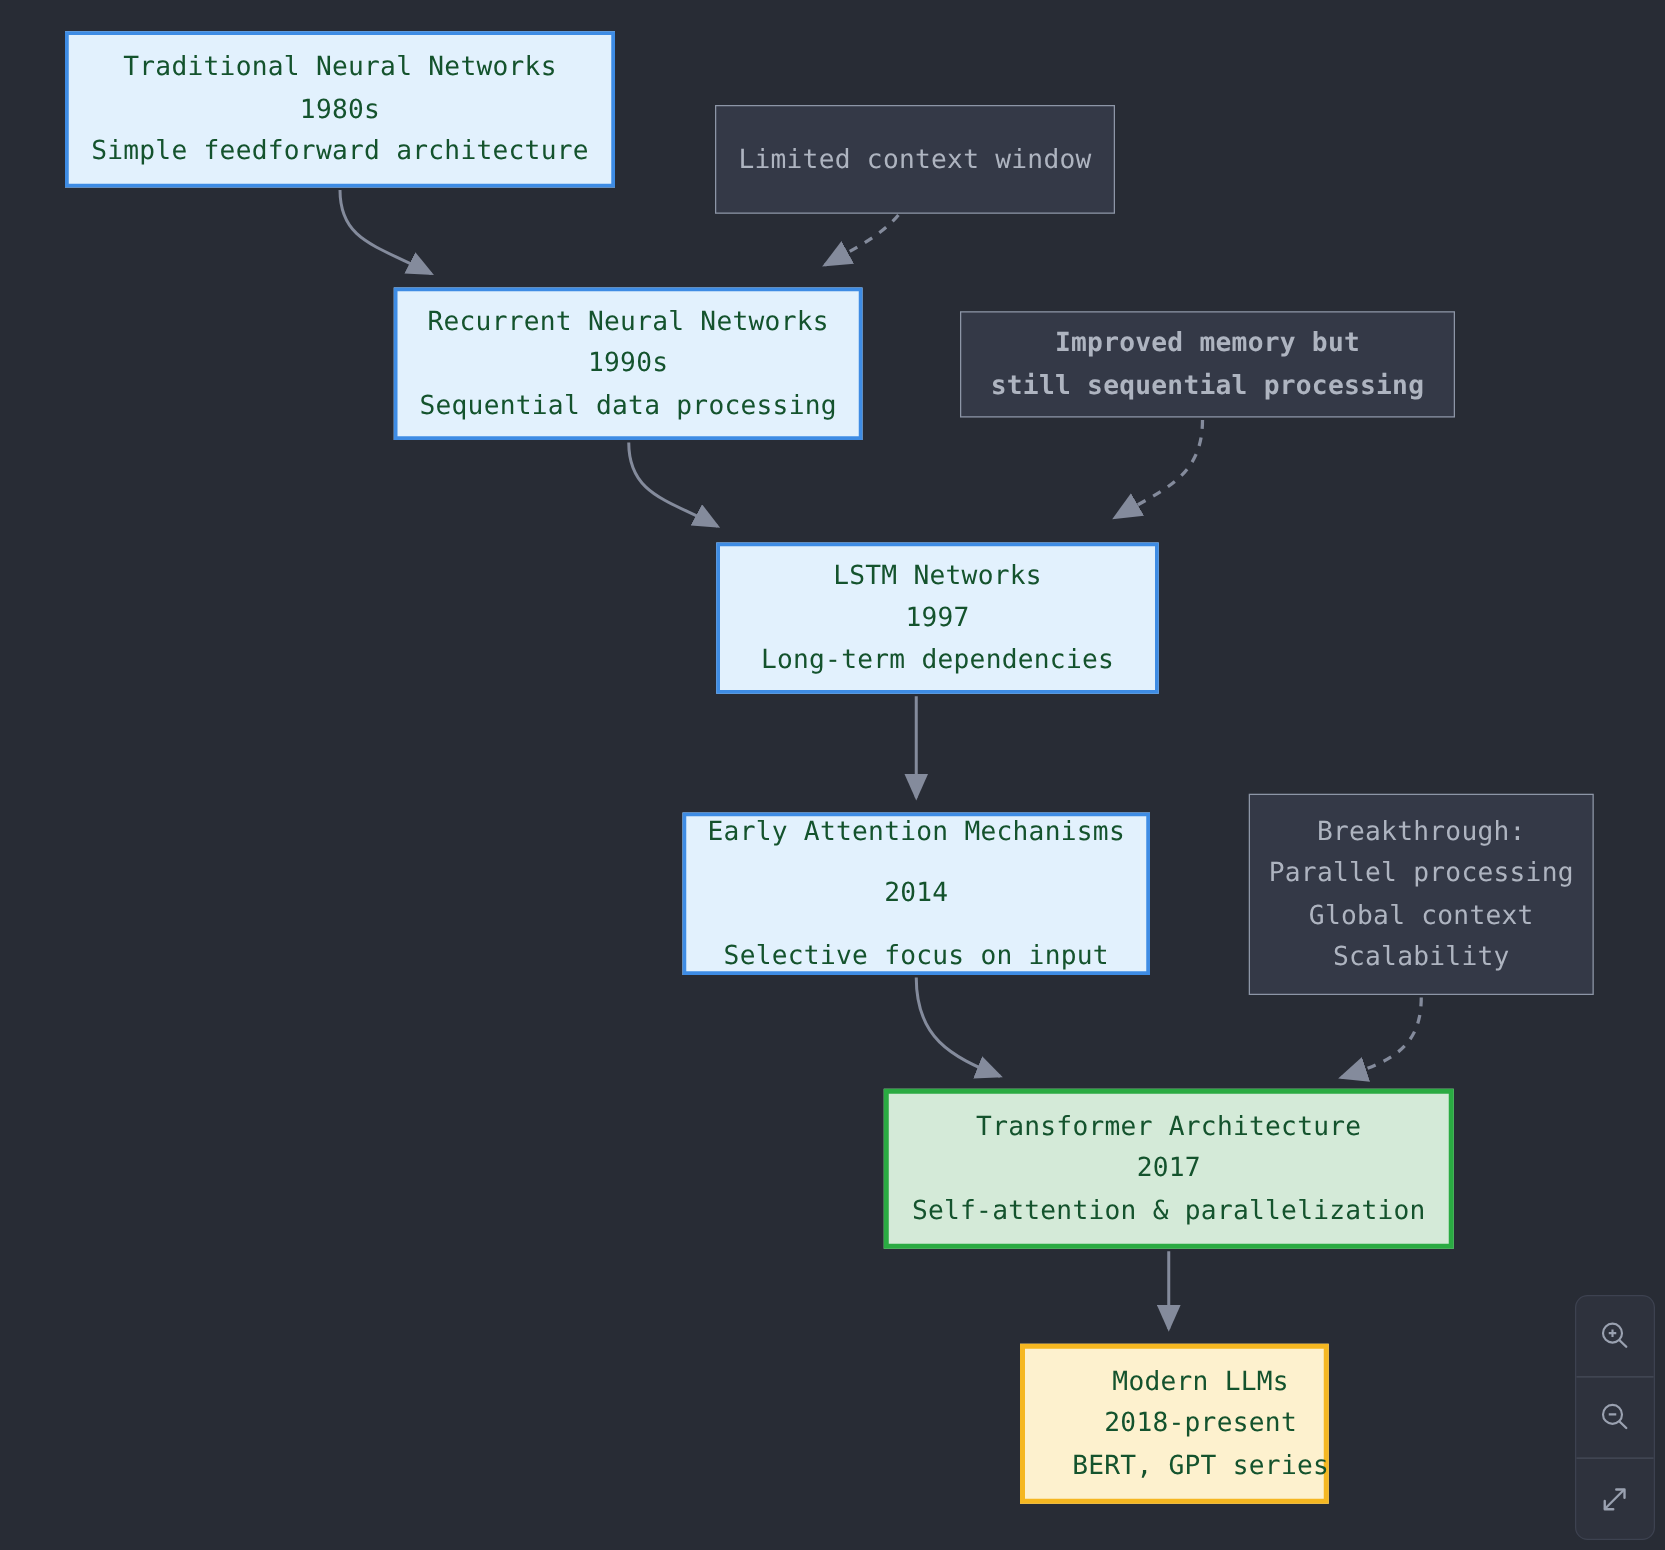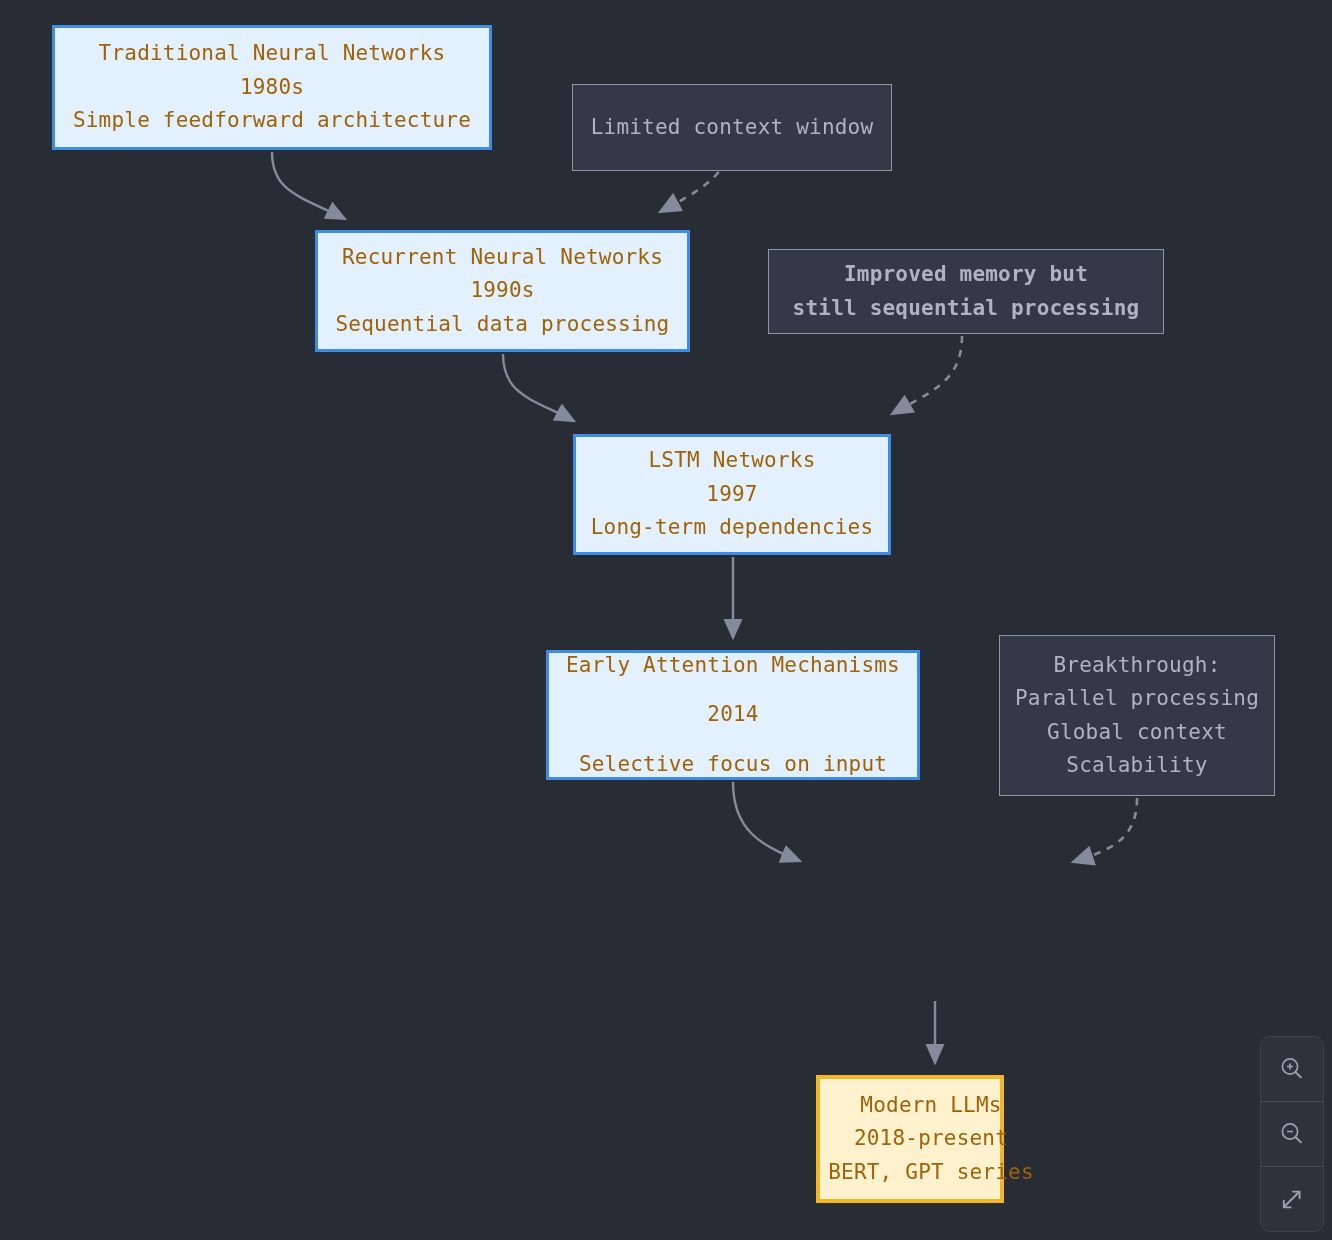--- a/index.html
+++ b/index.html
@@ -24,21 +24,21 @@
     pointer-events: none;
   }
   .node {
     position: absolute;
     box-sizing: border-box;
     display: flex;
     flex-direction: column;
     align-items: center;
     justify-content: center;
     text-align: center;
-    color: #a16207;
+    color: #14532d;
     font-size: 21px;
     line-height: 33.5px;
     letter-spacing: 0.2px;
     white-space: pre;
   }
   .node .line { display: block; }
   .node.process {
     background: #e2f1fd;
     border: 3px solid #3e8ce4;
   }
@@ -51,24 +51,24 @@
     border: 4px solid #f5b721;
   }
   .node.note {
     background: #343947;
     border: 1px solid #8d96a7;
     color: #aeb4c0;
   }
   
   #node-traditional   { left: 52px;  top: 25px;   width: 440px; height: 125px; }
   #node-rnn           { left: 315px; top: 230px;  width: 375px; height: 122px; text-align: center; }
-  #node-lstm          { left: 573px; top: 434px;  width: 318px; height: 121px; }
+  #node-lstm          { left: 573px; top: 434px;  width: 354px; height: 121px; }
   #node-attention     { left: 546px; top: 650px;  width: 374px; height: 130px; gap: 16px; }
   #node-transformer   { left: 707px; top: 871px;  width: 456px; height: 128px; }
-  #node-llm           { left: 816px; top: 1075px; width: 188px; height: 128px; padding-left: 42px; }
+  #node-llm           { left: 816px; top: 1075px; width: 247px; height: 128px; padding-left: 42px; }
   #note-limited       { left: 572px; top: 44px;   width: 320px; height: 87px; margin-top: 40px; }
   #note-memory        { left: 768px; top: 249px;  width: 396px; height: 85px; font-weight: bold; }
   #note-breakthrough  { left: 999px; top: 635px;  width: 276px; height: 161px; }
 
   
   #zoom-controls {
     position: absolute;
     right: 8px;
     bottom: 8px;
     width: 62px;
@@ -152,20 +152,25 @@
     <span class="line">1997</span>
     <span class="line">Long-term dependencies</span>
   </div>
 
   <div class="node process" id="node-attention">
     <span class="line">Early Attention Mechanisms</span>
     <span class="line">2014</span>
     <span class="line">Selective focus on input</span>
   </div>
 
+  <div class="node success" id="node-transformer">
+    <span class="line">Transformer Architecture</span>
+    <span class="line">2017</span>
+    <span class="line">Self-attention &amp; parallelization</span>
+  </div>
 
   <div class="node highlight" id="node-llm">
     <span class="line">Modern LLMs</span>
     <span class="line">2018-present</span>
     <span class="line">BERT, GPT series</span>
   </div>
 
   <div class="node note" id="note-limited">
     <span class="line">Limited context window</span>
   </div>

